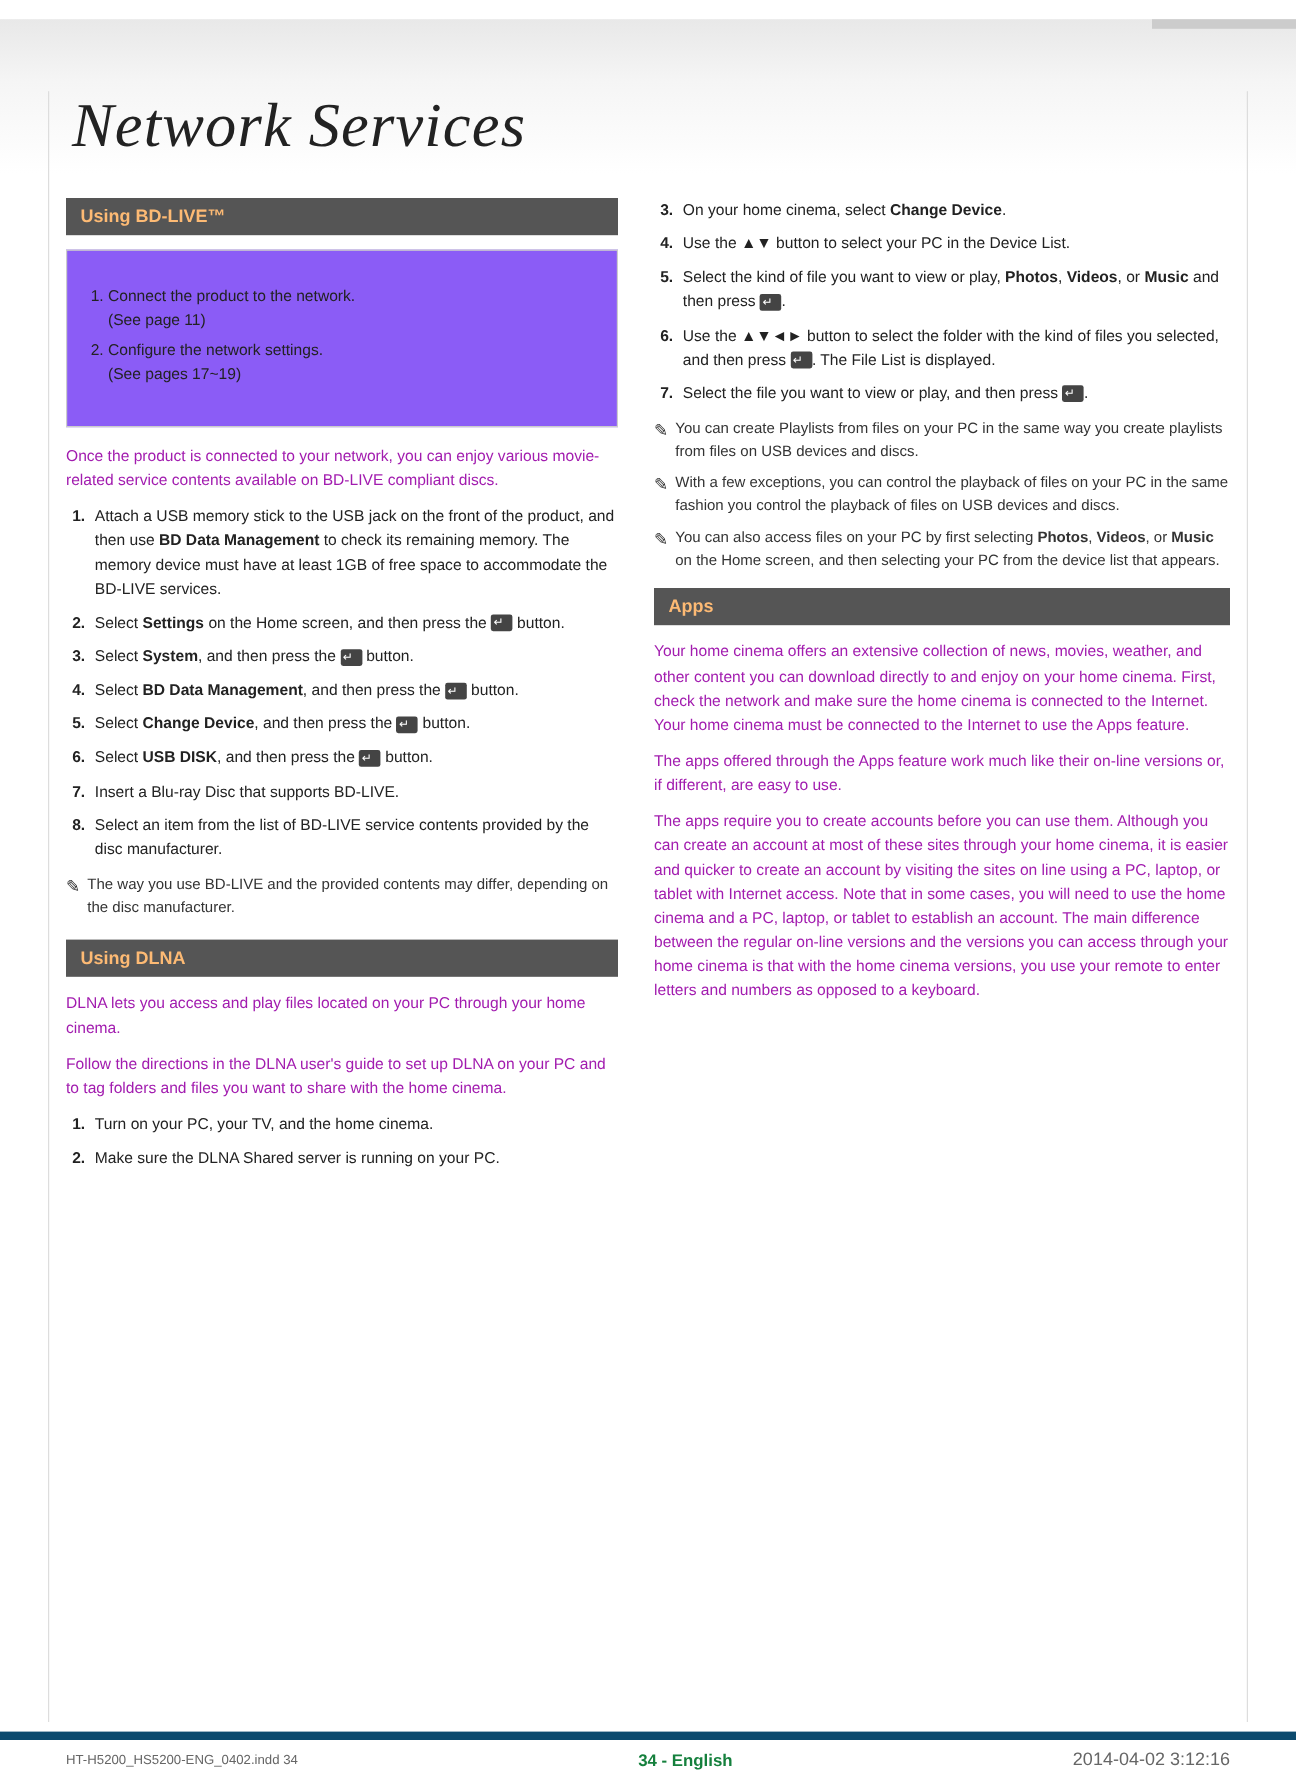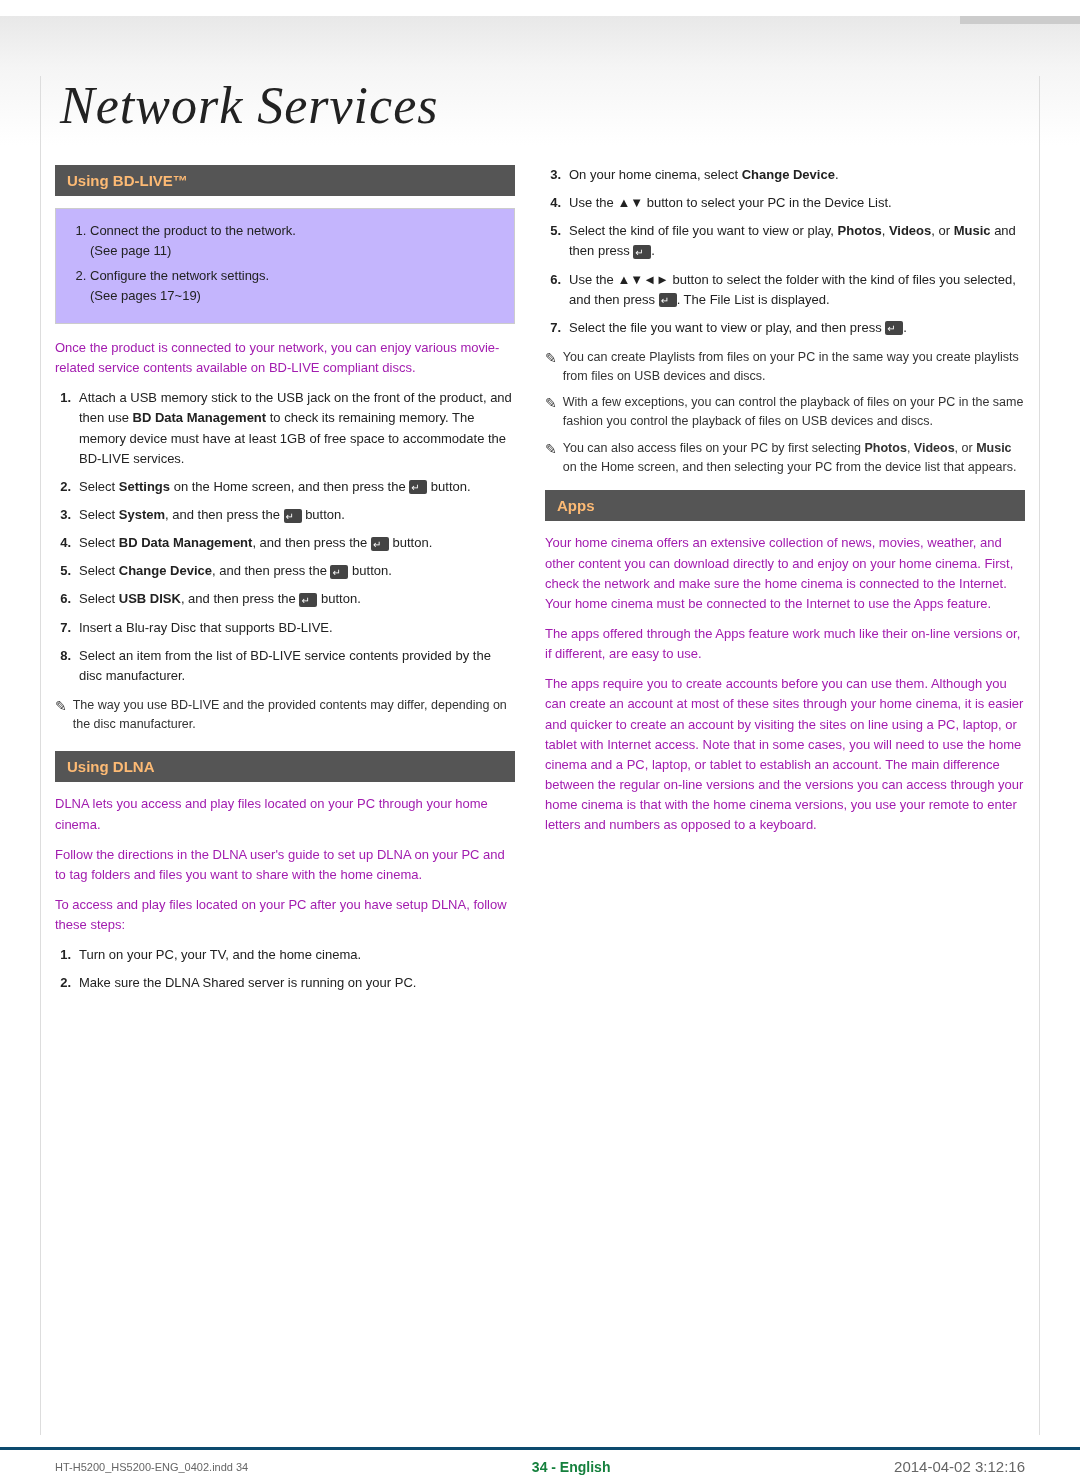--- a/index.html
+++ b/index.html
@@ -69,23 +69,23 @@
       background: #555;
       color: #fdba74;
       font-size: 15px;
       font-weight: bold;
       padding: 7px 12px;
       margin-bottom: 12px;
     }
 
     
     .intro-box {
-      background: #c4b5fd;
+      background: #8b5cf6;
       border: 1px solid #ccc;
-      padding: 12px 16px;
+      padding: 28px 16px;
       margin-bottom: 14px;
     }
 
     .intro-box ol {
       margin-left: 18px;
     }
 
     .intro-box li {
       font-size: 13px;
       margin-bottom: 6px;
@@ -169,21 +169,21 @@
     
     .page-footer {
       position: absolute;
       bottom: 20px;
       left: 0;
       right: 0;
       display: flex;
       justify-content: space-between;
       align-items: center;
       padding: 0 55px;
-      border-top: 3px solid #0c4a6e;
+      border-top: 7px solid #0c4a6e;
       padding-top: 8px;
     }
 
     .footer-left {
       font-size: 11px;
       color: #666;
     }
 
     .footer-center {
       font-size: 14px;
@@ -289,21 +289,20 @@
           <span class="note-icon">✎</span>
           <span>The way you use BD-LIVE and the provided contents may differ, depending on the disc manufacturer.</span>
         </div>
       </div>
 
       <div class="section" style="margin-top:18px;">
         <div class="section-header">Using DLNA</div>
 
         <p class="body-text">DLNA lets you access and play files located on your PC through your home cinema.</p>
         <p class="body-text">Follow the directions in the DLNA user's guide to set up DLNA on your PC and to tag folders and files you want to share with the home cinema.</p>
-        <p class="body-text">To access and play files located on your PC after you have setup DLNA, follow these steps:</p>
 
         <ol class="numbered-list">
           <li>
             <span class="num">1.</span>
             <span class="content">Turn on your PC, your TV, and the home cinema.</span>
           </li>
           <li>
             <span class="num">2.</span>
             <span class="content">Make sure the DLNA Shared server is running on your PC.</span>
           </li>

